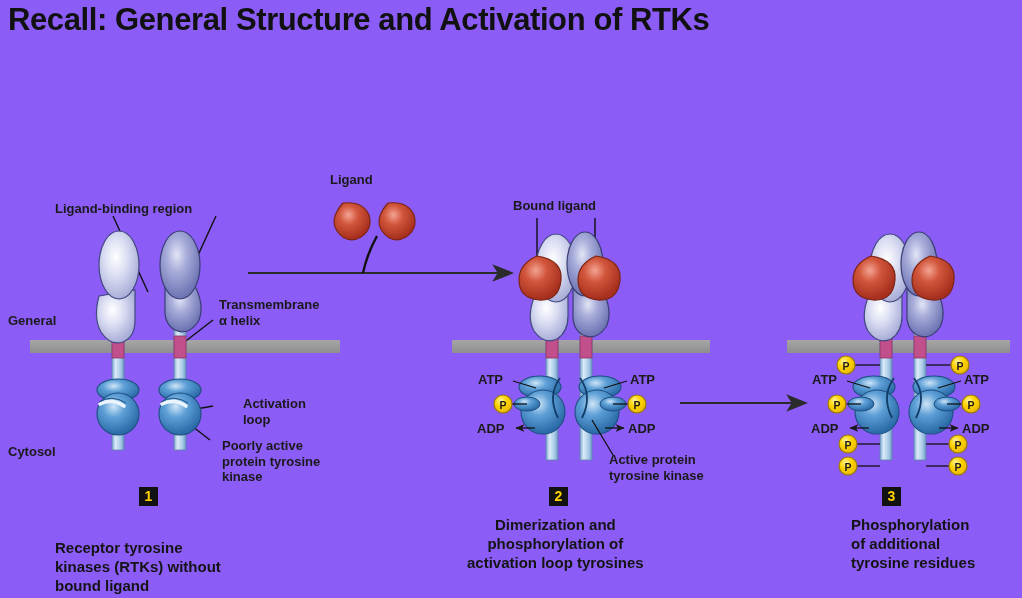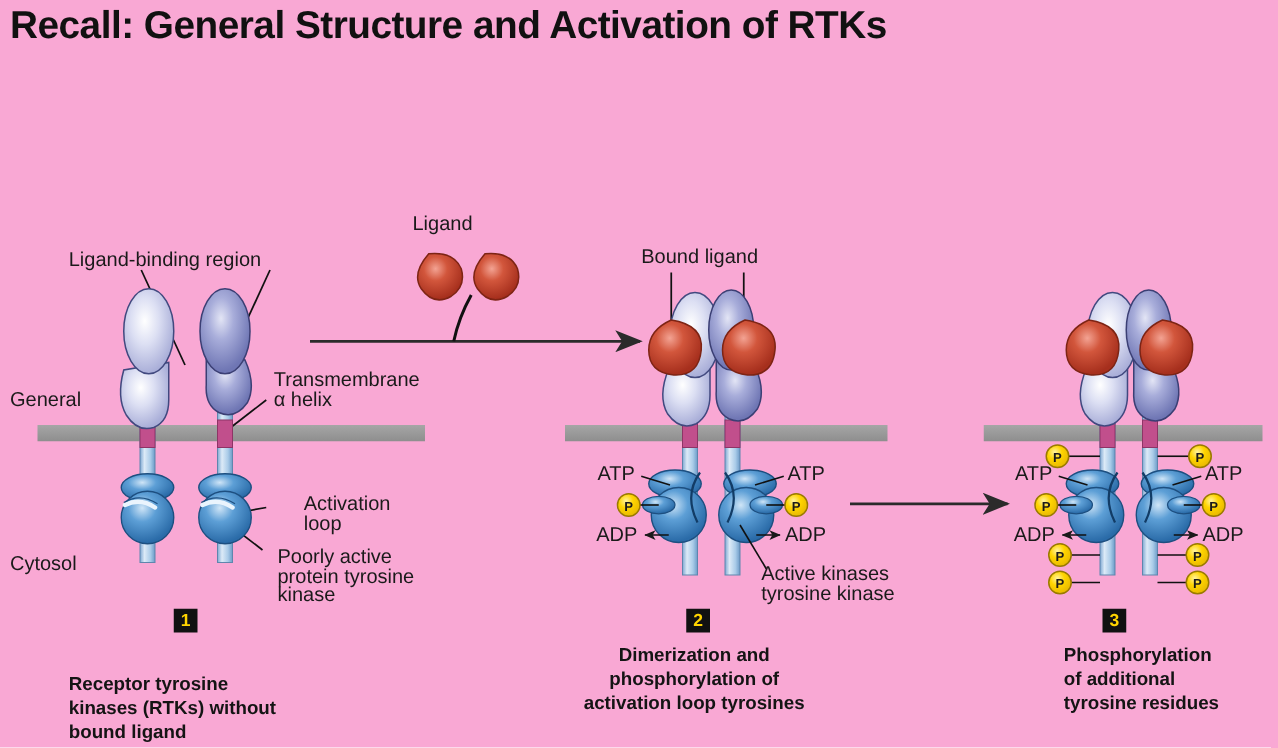--- a/index.html
+++ b/index.html
@@ -13,21 +13,21 @@
     height: 598px;
     position: relative;
     overflow: hidden;
     color: #1a1a1a;
   }
   #slide {
     position: absolute;
     left: 0; top: 0;
     width: 1022px;
     height: 598px;
-    background: #f9a8d4;
+    background: #8b5cf6;
   }
   .abs { position: absolute; }
 
   
   #slide-title {
     left: 8px;
     top: 2px;
     font-size: 31px;
     font-weight: bold;
     letter-spacing: -0.4px;
@@ -38,22 +38,22 @@
   
   #figure {
     left: 0;
     top: 0;
     width: 1022px;
     height: 598px;
   }
 
   
   .lbl {
-    font-size: 16px;
-    font-weight: normal;
+    font-size: 13px;
+    font-weight: bold;
     color: #1a1a1a;
     line-height: 15.5px;
     white-space: pre;
   }
   .caption {
     font-size: 15px;
     font-weight: bold;
     color: #141414;
     line-height: 19px;
     white-space: pre;
@@ -319,21 +319,21 @@
 protein tyrosine
 kinase</div>
 
   <div class="abs lbl" style="left:330px; top:172px;">Ligand</div>
 
   <div class="abs lbl" style="left:513px; top:198px;">Bound ligand</div>
   <div class="abs lbl" style="left:478px; top:372px;">ATP</div>
   <div class="abs lbl" style="left:630px; top:372px;">ATP</div>
   <div class="abs lbl" style="left:477px; top:421px;">ADP</div>
   <div class="abs lbl" style="left:628px; top:421px;">ADP</div>
-  <div class="abs lbl" style="left:609px; top:452px;">Active kinases
+  <div class="abs lbl" style="left:609px; top:452px;">Active protein
 tyrosine kinase</div>
 
   <div class="abs lbl" style="left:812px; top:372px;">ATP</div>
   <div class="abs lbl" style="left:964px; top:372px;">ATP</div>
   <div class="abs lbl" style="left:811px; top:421px;">ADP</div>
   <div class="abs lbl" style="left:962px; top:421px;">ADP</div>
 
   <div class="abs step-badge" style="left:139px; top:487px;">1</div>
   <div class="abs caption" style="left:55px; top:515px;margin-top:23px;">Receptor tyrosine
 kinases (RTKs) without

